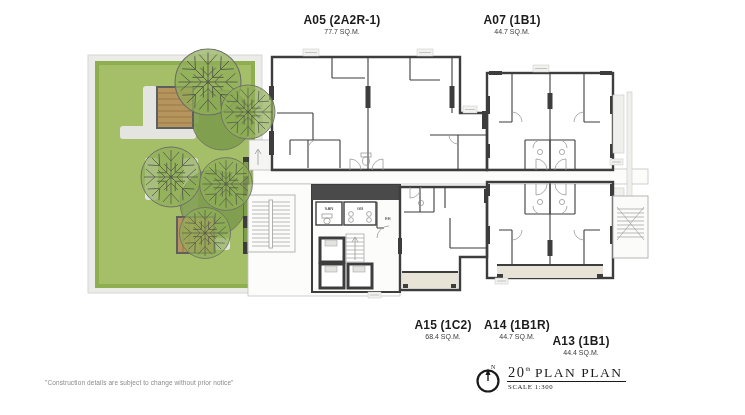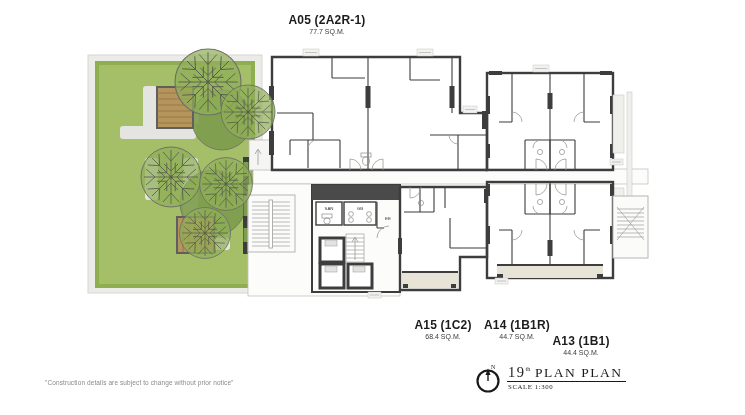--- a/index.html
+++ b/index.html
@@ -278,23 +278,27 @@
 
     <g>
       <use href="#tree" transform="translate(208,82) scale(1.1)"></use>
       <use href="#tree" transform="translate(248,112) scale(0.9)"></use>
       <use href="#tree" transform="translate(171,177) scale(1.0)"></use>
       <use href="#tree" transform="translate(226,184) scale(0.88)"></use>
       <use href="#tree" transform="translate(205,233) scale(0.85)"></use>
     </g>
   </svg>
 
-  <div class="ulabel" style="left:327px;top:13px">
+  <div class="ulabel" style="left:342px;top:13px">
     <div class="nm">A05 (2A2R-1)</div>
     <div class="ar">77.7 SQ.M.</div>
+  </div>
+  <div class="ulabel" style="left:512px;top:13px">
+    <div class="nm">A07 (1B1)</div>
+    <div class="ar">44.7 SQ.M.</div>
   </div>
 
   <div class="ulabel" style="left:443px;top:318px">
     <div class="nm">A15 (1C2)</div>
     <div class="ar">68.4 SQ.M.</div>
   </div>
   <div class="ulabel" style="left:517px;top:318px">
     <div class="nm">A14 (1B1R)</div>
     <div class="ar">44.7 SQ.M.</div>
   </div>
@@ -307,20 +311,20 @@
 
   <div class="titleblock">
     <svg width="30" height="32" viewBox="0 0 30 32" style="position:static">
       <text x="17" y="7" font-size="6" font-family="Liberation Serif, serif" fill="#1a1a1a">N</text>
       <circle cx="14" cy="19" r="10.5" fill="none" stroke="#1a1a1a" stroke-width="2.2"></circle>
       <line x1="14" y1="19" x2="14" y2="9" stroke="#1a1a1a" stroke-width="1.4"></line>
       <polygon points="14,6.5 11.5,13 16.5,13" fill="#1a1a1a"></polygon>
     </svg>
     <div class="title-text">
       <div class="title-main">
-        <span class="num">19</span><sup>th</sup>
+        <span class="num">20</span><sup>th</sup>
         <span>PLAN PLAN</span>
       </div>
       <div class="title-scale">SCALE 1:300</div>
     </div>
   </div>
 
 </div>
 
 </body></html>

